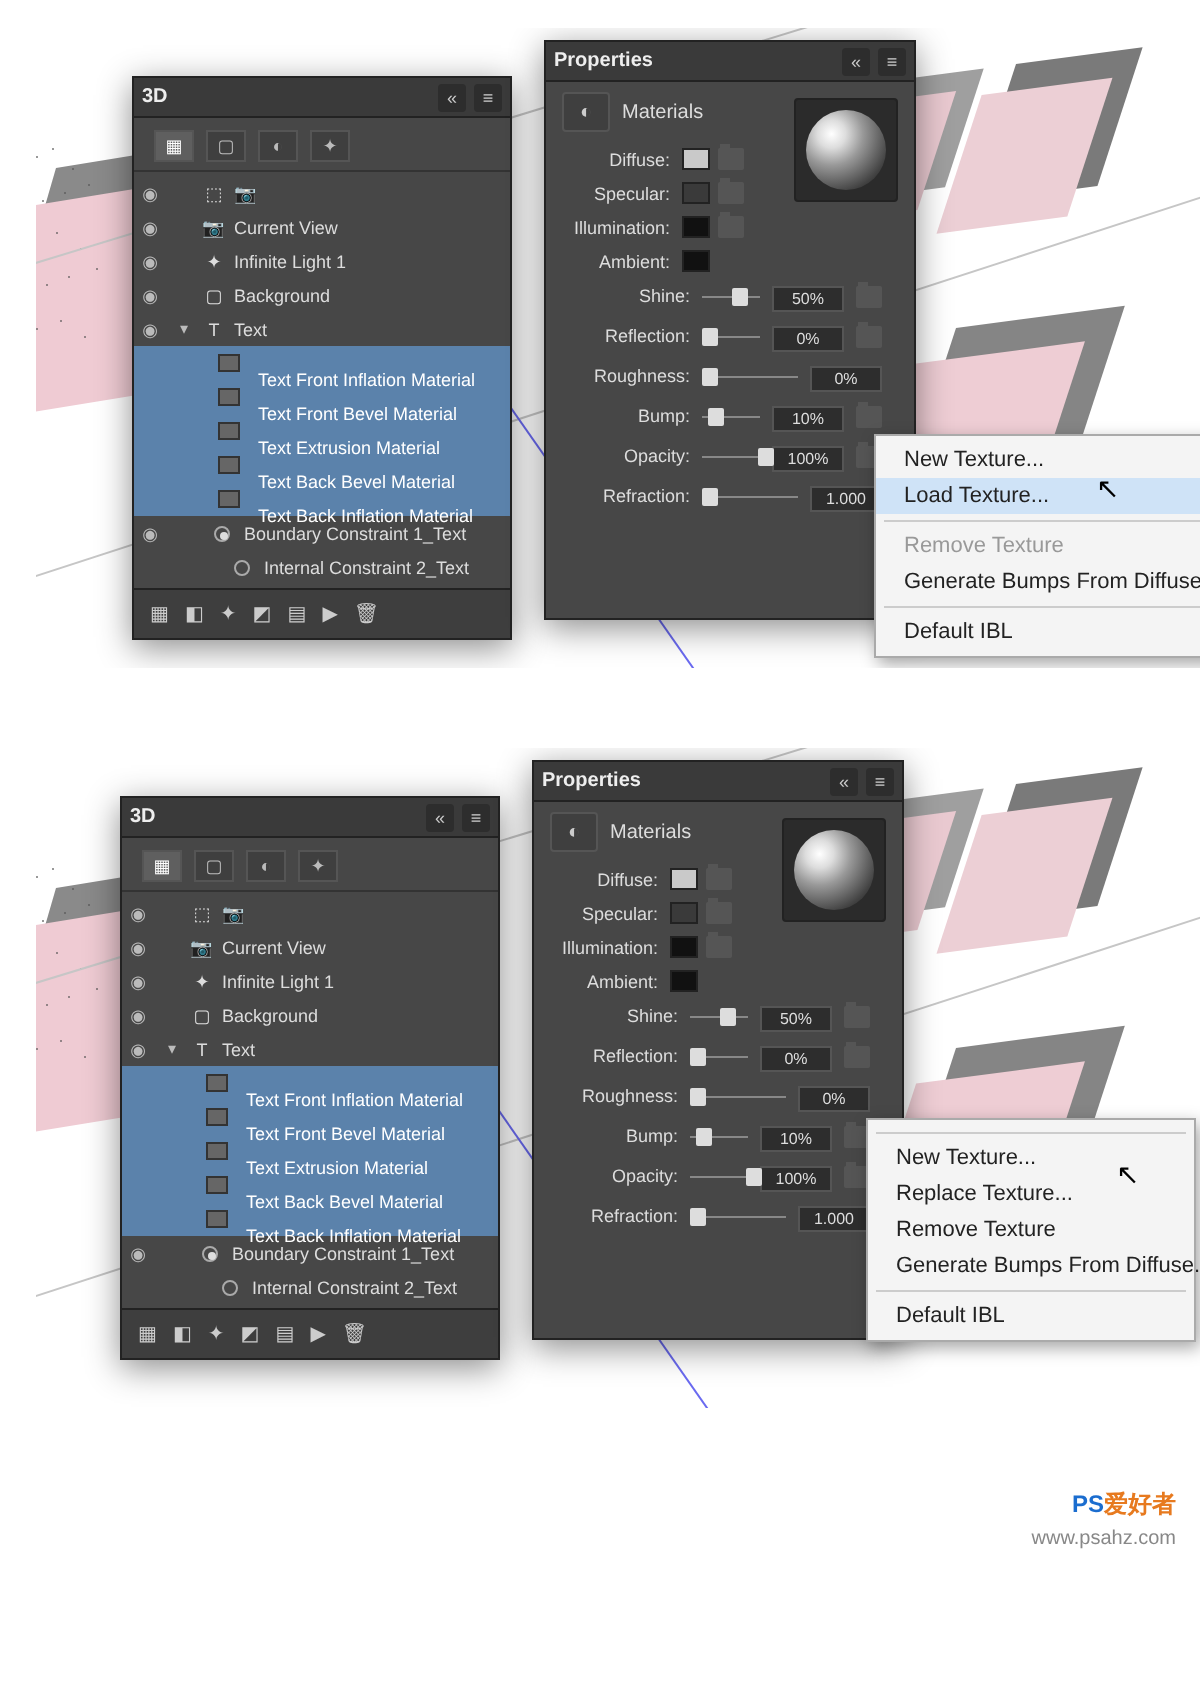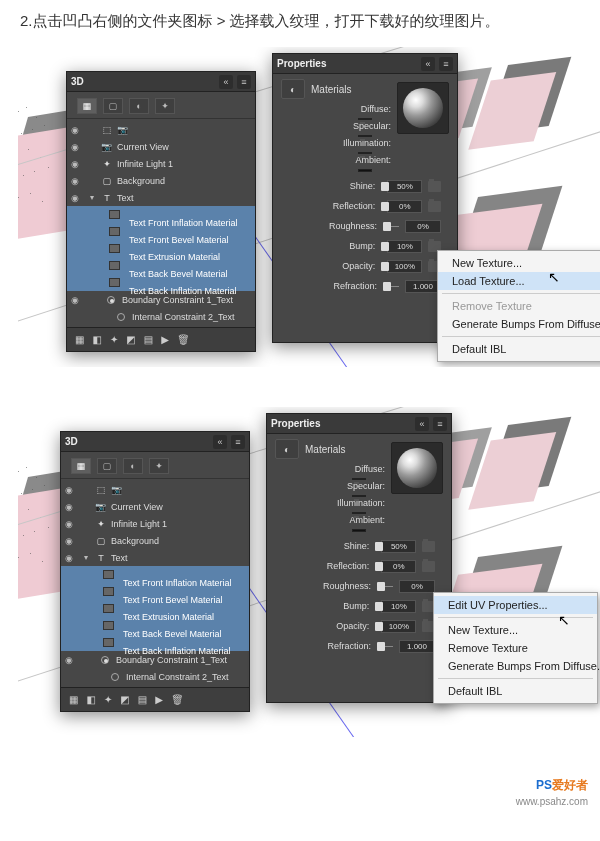--- a/index.html
+++ b/index.html
@@ -45,30 +45,30 @@
   .layer-row.matl .swatch { width:11px; height:9px; background:#666; border:1px solid #333; margin-right:3px;}
   .radio { width:8px; height:8px; border-radius:50%; border:1px solid #aaa; margin:0 3px 0 2px; }
   .radio.on::after{content:"";display:block;width:4px;height:4px;border-radius:50%;background:#ddd;margin:2px;}
   .panel-footer { display:flex; gap:8px; padding:6px 8px; border-top:1px solid #222; background:#3e3e3e; }
   .panel-footer span { font-size:10px; color:#ccc; }
   
   .prop-head-icon { width:24px; height:20px; background:#3f3f3f; border:1px solid #555;
                     display:flex; align-items:center; justify-content:center; margin:5px 0 5px 8px;
                     font-size:10px; color:#ccc; border-radius:2px; }
   .mat-section { padding:0 8px 4px 8px; }
-  .mat-row { display:flex; align-items:center; height:17px; gap:4px;flex-direction:column; }
+  .mat-row { display:flex; align-items:center; height:17px; gap:4px; }
   .mat-label { width:56px; text-align:right; font-size:9px; color:#ddd; padding-right:2px; }
   .colorbox { width:14px; height:11px; border:1px solid #222; }
   .folder-ic { width:13px; height:11px; background:#555; border-radius:1px; position:relative; }
   .folder-ic::before { content:""; position:absolute; top:-2px; left:1px; width:5px; height:2px; background:#555; }
   .sphere-preview { position:absolute; right:8px; top:28px; width:52px; height:52px; border:1px solid #222;
                     background:#2b2b2b; border-radius:2px; display:flex; align-items:center; justify-content:center; }
   .sphere-preview .ball { width:40px; height:40px; border-radius:50%;
         background: radial-gradient(circle at 32% 30%, #fff, #ddd 18%, #999 40%, #444 75%, #111 100%); }
-  .slider-row { display:flex; align-items:center; height:20px; gap:6px; padding:0 16px;margin-left:32px; }
+  .slider-row { display:flex; align-items:flex-start; height:20px; gap:6px; padding:0 16px; }
   .slider-label { width:56px; text-align:right; font-size:9px; color:#ddd; }
   .slider-track { flex:1; height:11px; position:relative; }
   .track-line { position:absolute; top:5px; left:0; right:0; height:1px; background:#888; }
   .thumb { position:absolute; top:1px; width:8px; height:9px; background:#ddd; border-radius:1px; }
   .valbox { width:36px; height:13px; background:#2d2d2d; border:1px solid #555; color:#ddd;
             font-size:8px; text-align:center; line-height:11px; }
   
   .ctx-menu { position:absolute; z-index:5; background:#f4f4f4; border:1px solid #aaa;
               box-shadow:2px 3px 8px rgba(0,0,0,.35); font-size:11px; color:#222;
               padding:3px 0; min-width:165px; }
@@ -79,21 +79,20 @@
   .cursor { position:absolute; z-index:6; font-size:14px; color:#000; pointer-events:none; }
   .watermark { text-align:right; padding-right:12px; font-size:12px; color:#666; }
   .watermark .ps { color:#1b6dcf; font-weight:bold; }
   .watermark .hao { color:#e77a1f; font-weight:bold; }
 </style>
 </head>
 <body>
 
 <div class="page">
 
-  <div class="instruction">2.点击凹凸右侧的文件夹图标 &gt; 选择载入纹理，打开下载好的纹理图片。</div>
 
   <div class="fig-wrap">
     <div class="bg-canvas">
 
       <div class="letter" style="left:400px;top:30px;transform:skew(-25deg,0) rotate(-8deg)">
         <div class="top" style="width:70px;height:60px;background:#9f9f9f;"></div>
         <div class="side" style="left:-10px;top:10px;width:70px;height:60px;background:#e9c9d0;"></div>
       </div>
       <div class="letter" style="left:490px;top:18px;transform:skew(-25deg,0) rotate(-8deg)">
         <div class="top" style="width:60px;height:70px;background:#7a7a7a;"></div>
@@ -559,23 +558,23 @@
         <span class="slider-label">Refraction:</span>
         <div class="slider-track">
             <div class="track-line"></div>
             <div class="thumb" style="left:0%"></div>
           </div>
         <div class="valbox">1.000</div>
       </div>
     </div>
 
     <div class="ctx-menu" style="left:415px;top:185px;width:160px;">
-      <div class="ctx-item sel">Edit UV Properties...</div>
       <div class="ctx-sep"></div>
       <div class="ctx-item">New Texture...</div>
+      <div class="ctx-item">Replace Texture...</div>
       <div class="ctx-item">Remove Texture</div>
       <div class="ctx-item">Generate Bumps From Diffuse...</div>
       <div class="ctx-sep"></div>
       <div class="ctx-item">Default IBL</div>
     </div>
     <div class="cursor" style="left:540px;top:205px;">↖</div>
   </div>
 
   <div class="watermark">
     <span class="ps">PS</span><span class="hao">爱好者</span><br>

